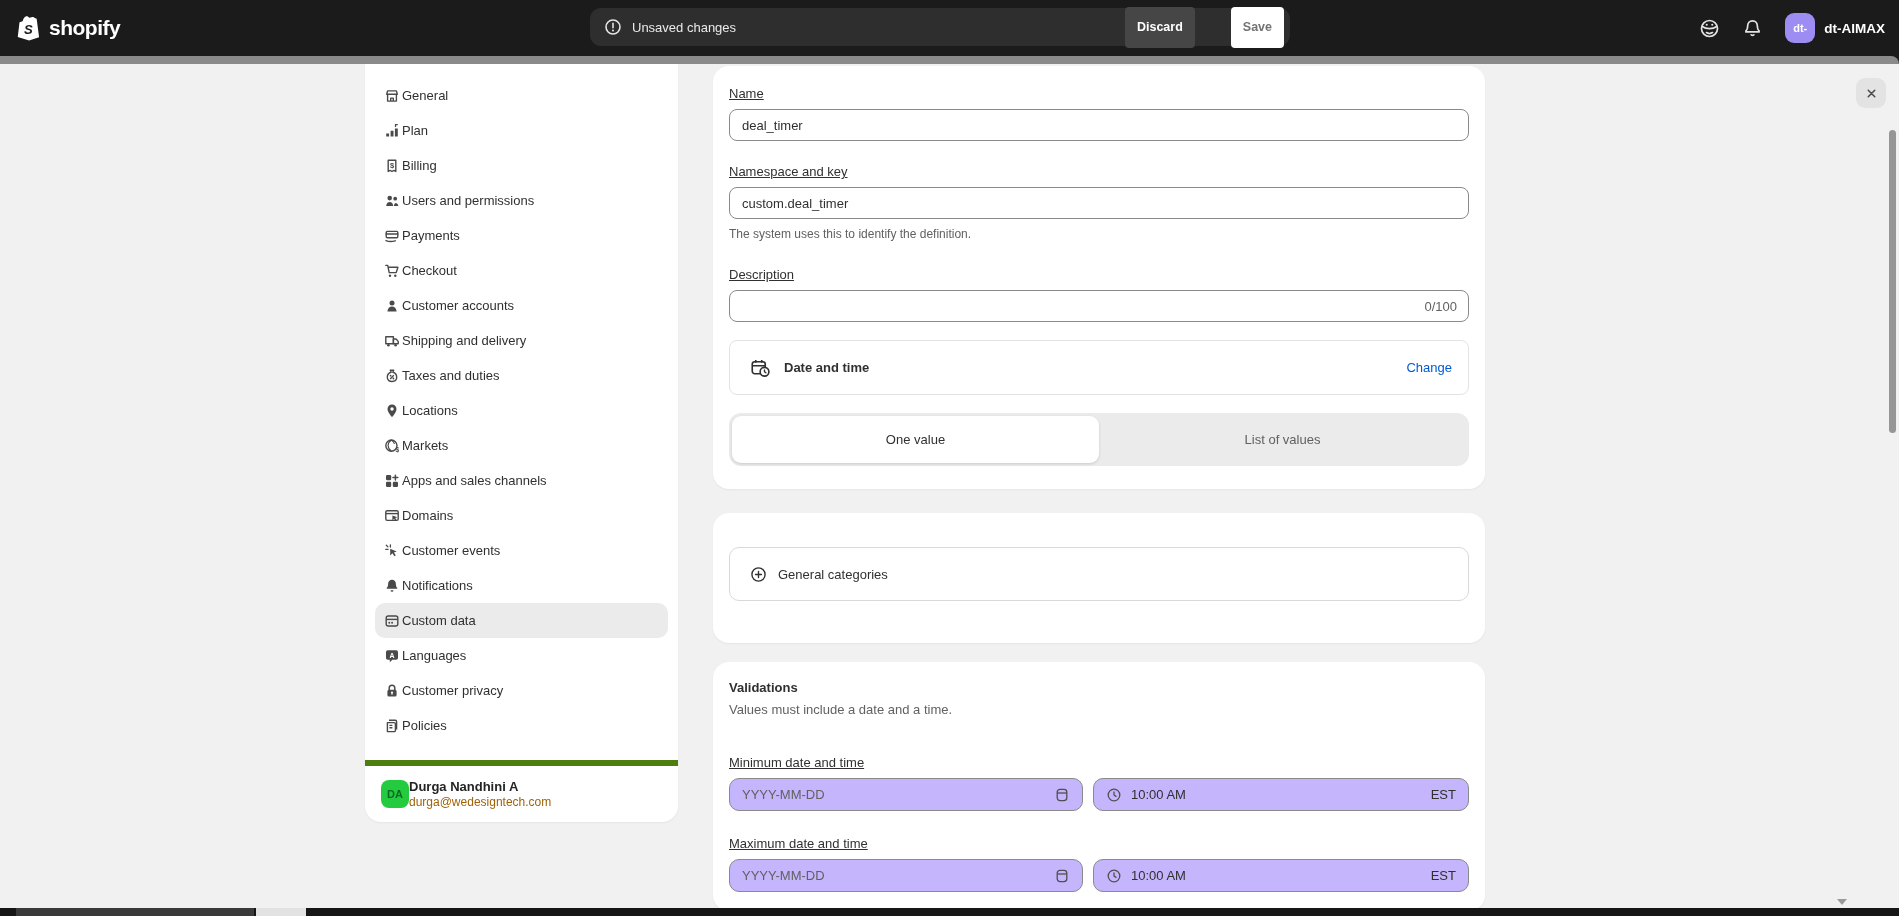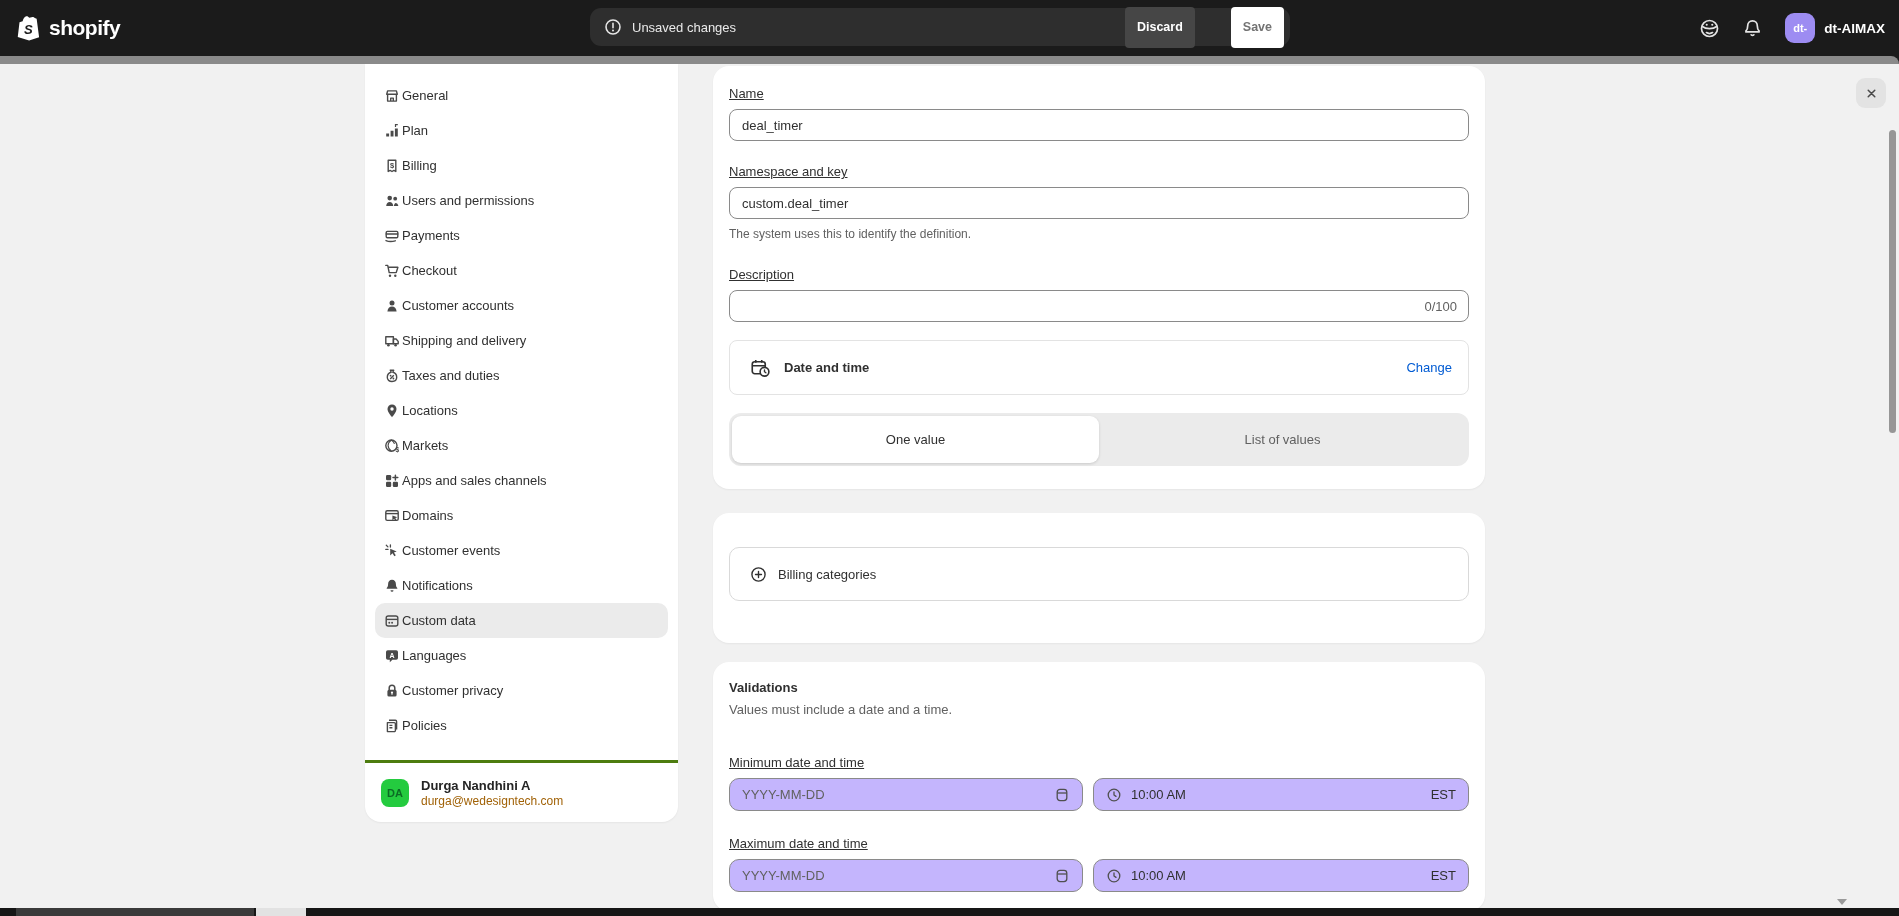--- a/index.html
+++ b/index.html
@@ -29,21 +29,21 @@
   .graystrip { position: absolute; top: 56px; left: 0; right: 0; height: 8px; background: #1b1b1b; z-index: 4; }
   .graystrip-inner { width: 100%; height: 100%; background: #8a8a8a; border-top-right-radius: 12px; }
 
   
   .sidebar { position: absolute; left: 365px; top: 64px; width: 313px; height: 758px; background: #fff; border-radius: 0 0 16px 16px; box-shadow: 0 1px 2px rgba(0,0,0,.05); }
   .nav { padding: 14px 10px 0; }
   .nav-item { height: 35px; display: flex; align-items: center; gap: 2px; padding: 0 9px; border-radius: 10px; font-size: 13px; color: #303030; cursor: pointer; }
   .nav-item.active { background: #ebebeb; font-weight: 450; }
   .nav-item .nicon { width: 16px; height: 16px; color: #4a4a4a; flex: 0 0 auto; display: flex; }
   .nav-item .nicon svg { width: 100%; height: 100%; }
-  .sidebar-user { position: absolute; left: 0; right: 0; bottom: 0; height: 62px; border-top: 3px solid #4d7c0f; display: flex; align-items: center; padding: 0 16px; gap: 12px; cursor: pointer; }
+  .sidebar-user { position: absolute; left: 0; right: 0; bottom: 0; height: 62px; border-top: 6px solid #4d7c0f; display: flex; align-items: center; padding: 0 16px; cursor: pointer; }
   .user-avatar { width: 28px; height: 28px; border-radius: 8px; display: flex; align-items: center; justify-content: center; font-size: 11px; font-weight: 700; color: #0b6b24; }
   .user-name { font-size: 13px; font-weight: 700; color: #242424; line-height: 17px; }
   .user-email { font-size: 12px; color: #a16207; line-height: 15px; }
 
   
   .card { position: absolute; left: 713px; width: 772px; background: #fff; border-radius: 16px; box-shadow: 0 1px 2px rgba(0,0,0,.05); }
   #card-definition { top: 66px; height: 423px; padding: 20px 16px 0; }
   #card-categories { top: 513px; height: 130px; padding: 20px 16px 0; }
   #card-validations { top: 662px; height: 249px; padding: 18px 16px 0; }
 
@@ -403,21 +403,21 @@
   <div class="card" id="card-categories">
     <div class="select-box">
       <span class="plus-ic">
         <svg viewBox="0 0 16 16">
             <g fill="none" stroke="currentColor" stroke-width="1.3">
               <circle cx="8" cy="8" r="6.2"></circle>
               <path stroke-linecap="round" d="M8 5.2v5.6M5.2 8h5.6"></path>
             </g>
           </svg>
       </span>
-      <span>Billing categories</span>
+      <span>General categories</span>
     </div>
   </div>
 
   <div class="card" id="card-validations">
     <div class="card-title">Validations</div>
     <div class="subtitle">Values must include a date and a time.</div>
 
     <div class="f-label vfield1">Minimum date and time</div>
     <div class="dt-row">
       <div class="pill-input date-f">

